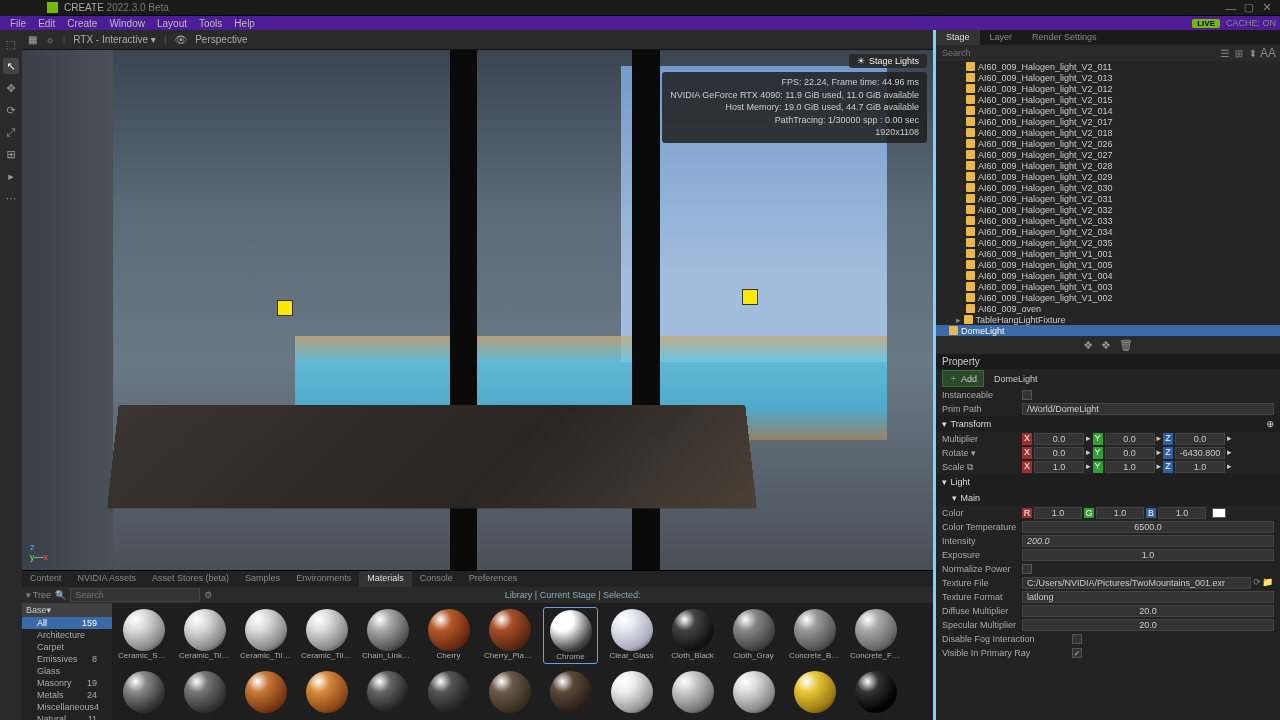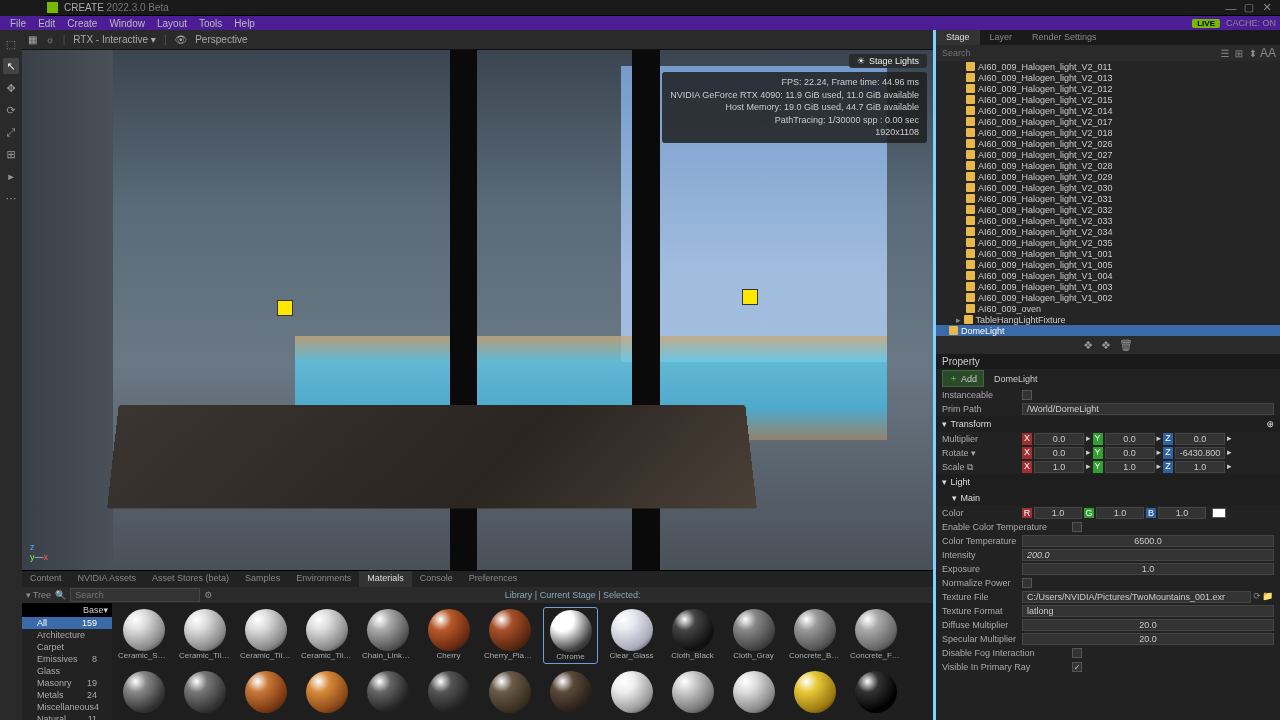--- a/index.html
+++ b/index.html
@@ -32,21 +32,21 @@
 .viewport .stage-lights { position: absolute; right: 6px; top: 4px; background: rgba(40,40,40,0.9); padding: 2px 8px; font-size: 9px; color: #eee; border-radius: 3px; display:flex; align-items:center; gap:4px; }
 .viewport .light-gizmo { position:absolute; width:16px; height:16px; background:#ffe800; border:1px solid #333; }
 .bottom-panels { height: 150px; background: #1e1e1e; display: flex; flex-direction: column; border-top: 1px solid #000; }
 .btabs { height: 16px; background: #222; display: flex; font-size: 9px; }
 .btabs .btab { padding: 2px 8px; color: #888; }
 .btabs .btab.active { background: #333; color: #ddd; }
 .bsearch { height: 16px; background: #2a2a2a; display: flex; align-items: center; padding: 0 4px; gap: 4px; font-size: 9px; }
 .bsearch input { background: #333; border: 1px solid #444; color: #ccc; font-size: 9px; padding: 1px 4px; width: 130px; }
 .bmain { flex: 1; display: flex; overflow: hidden; }
 .bcat { width: 90px; background: #222; font-size: 9px; overflow-y: auto; }
-.bcat .h { padding: 2px 4px; background: #000000; display:flex; justify-content:flex-end;}
+.bcat .h { padding: 2px 4px; background: #404040; display:flex; justify-content:flex-start;}
 .bcat .row { padding: 1px 15px; display: flex; justify-content: space-between; color: #aaa; }
 .bcat .row.sel { background: #3a6aa8; color: #fff; }
 .mat-scroll { flex: 1; overflow-x: auto; overflow-y: hidden; }
 .mat-wrap { height: 100%; display: flex; flex-direction: column; justify-content: space-around; padding: 2px 4px; }
 .mat-row { display: flex; gap: 6px; }
 .mat { width: 55px; display: flex; flex-direction: column; align-items: center; gap: 1px; padding: 2px; border-radius: 3px; }
 .mat.sel { border: 1px solid #6aa0e0; }
 .mat .ball { width: 42px; height: 42px; border-radius: 50%; background: radial-gradient(circle at 30% 25%, #fff, #aaa 30%, #444 70%, #222); }
 .mat .label { font-size: 8px; color: #aaa; text-align: center; white-space: nowrap; overflow: hidden; text-overflow: ellipsis; width: 100%; line-height:1; }
 .right { width: 347px; background: #222; display: flex; flex-direction: column; border-left: 3px solid #7dd3fc; }
@@ -528,24 +528,20 @@
         <span class="ch r">R</span>
             <input value="1.0" style="">
         <span class="ch g">G</span>
             <input value="1.0" style="">
         <span class="ch b">B</span>
             <input value="1.0" style="">
         <span class="swatch"></span>
       </div>
         </div>
       <div class="prow">
-          <div class="plabel" style="width:130px">Enable Color Temperature</div>
-          <div class="chk"></div>
-        </div>
-      <div class="prow">
           <div class="plabel">Color Temperature</div>
           <div class="pval"><input style="text-align: center;" value="6500.0"></div>
         </div>
       <div class="prow">
           <div class="plabel">Intensity</div>
           <div class="pval"><input style="text-align: left; font-style: italic;" value="200.0"></div>
         </div>
       <div class="prow">
           <div class="plabel">Exposure</div>
           <div class="pval"><input style="text-align: center;" value="1.0"></div>

